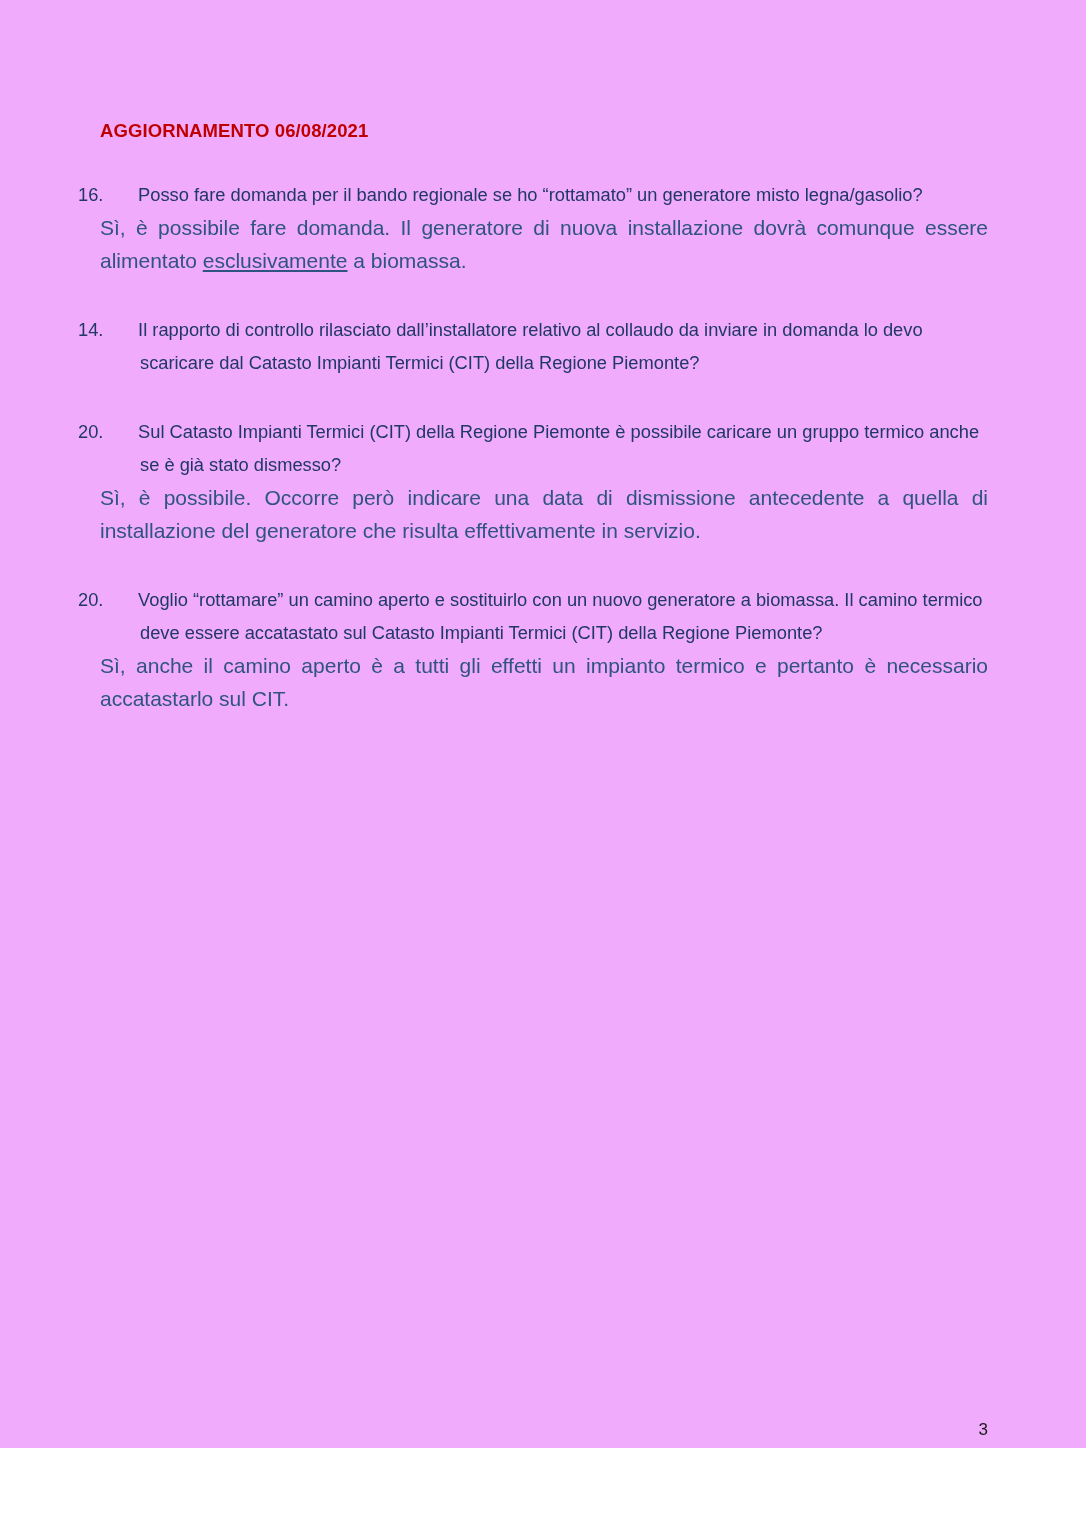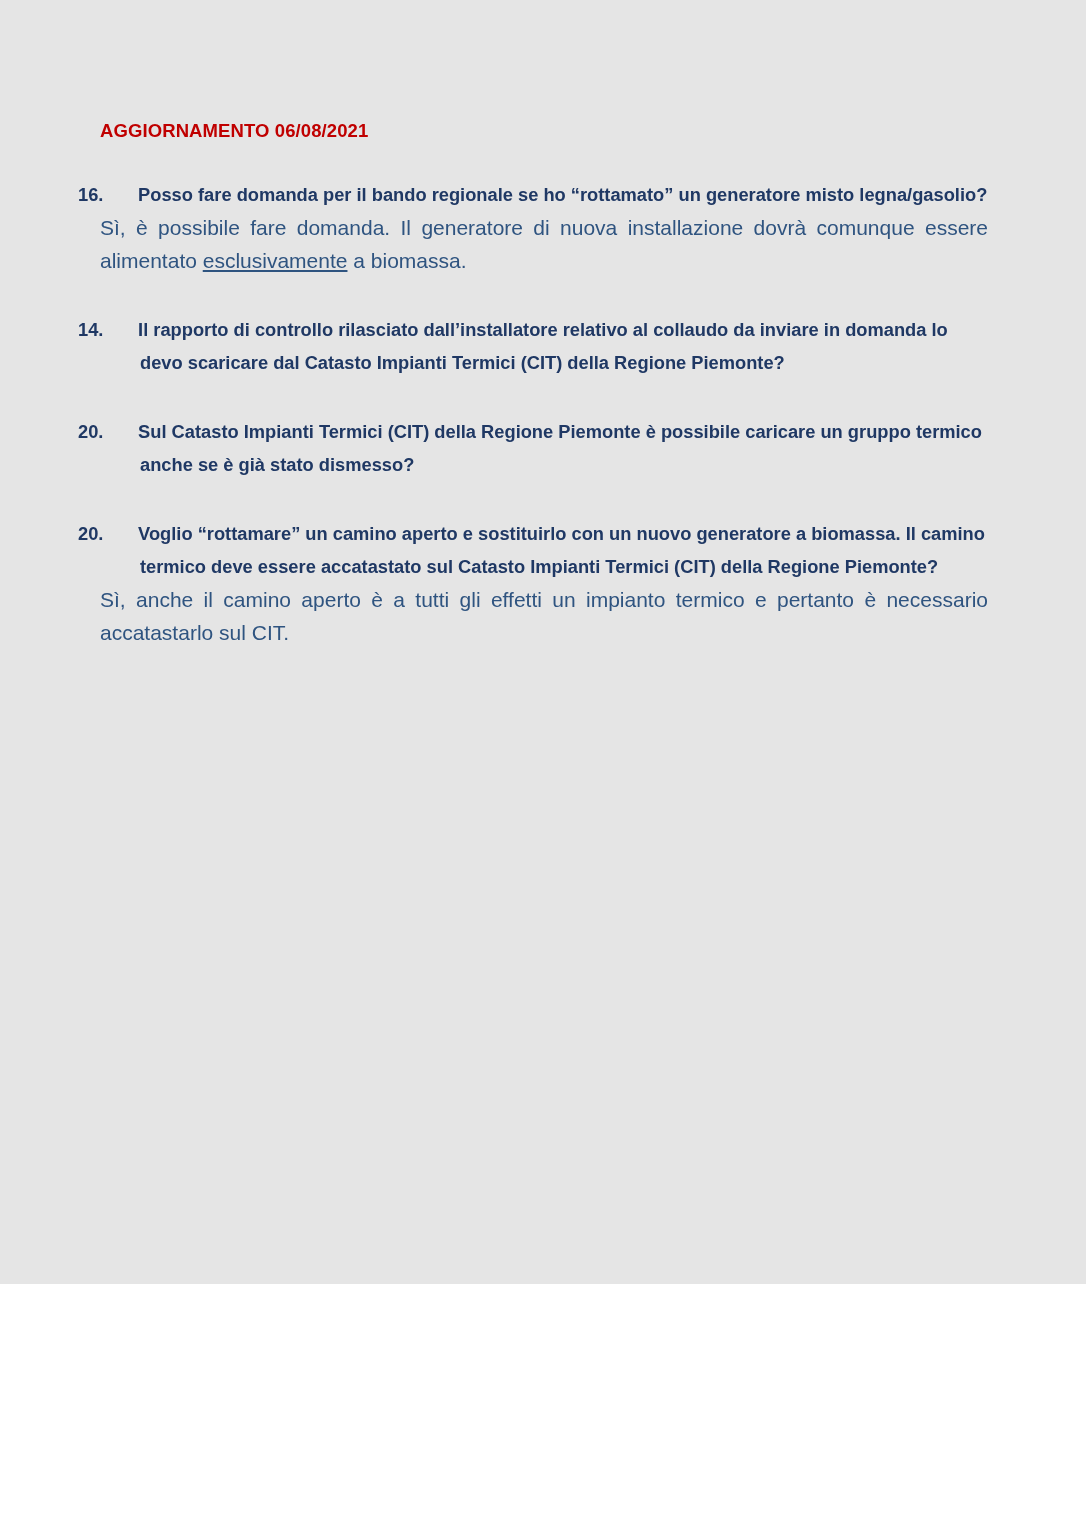--- a/index.html
+++ b/index.html
@@ -3,22 +3,22 @@
 <meta charset="utf-8">
 <style>
   html, body {
     margin: 0;
     padding: 0;
     background: #ffffff;
   }
   .page {
     position: relative;
     width: 1086px;
-    height: 1284px;
-    background: #e5e5e5;
+    height: 1448px;
+    background: #f0abfc;
     margin: 0 auto;
     overflow: hidden;
     font-family: "Liberation Sans", sans-serif;
   }
   .content {
     position: absolute;
     left: 100px;
     top: 118px;
     width: 888px;
   }
@@ -32,21 +32,21 @@
     white-space: nowrap;
   }
   .faq-block {
     margin: 0 0 36px 0;
   }
   .faq-block:last-child {
     margin-bottom: 0;
   }
   .question {
     color: #1F3864;
-    font-weight: bold;
+    font-weight: normal;
     font-size: 18.3px;
     line-height: 33px;
     margin: 15px 0 0 0;
     padding-left: 40px;
     text-indent: -31px;
     text-align: left;
   }
   .question .qnum {
     display: inline-block;
     min-width: 24px;
@@ -96,20 +96,21 @@
         <span class="qnum">14.</span>
         <span>Il rapporto di controllo rilasciato dall’installatore relativo al collaudo da inviare in domanda lo devo scaricare dal Catasto Impianti Termici (CIT) della Regione Piemonte?</span>
       </p>
     </div>
 
     <div class="faq-block">
       <p class="question">
         <span class="qnum">20.</span>
         <span>Sul Catasto Impianti Termici (CIT) della Regione Piemonte è possibile caricare un gruppo termico anche se è già stato dismesso?</span>
       </p>
+      <p class="answer">Sì, è possibile. Occorre però indicare una data di dismissione antecedente a quella di installazione del generatore che risulta effettivamente in servizio.</p>
     </div>
 
     <div class="faq-block">
       <p class="question">
         <span class="qnum">20.</span>
         <span>Voglio “rottamare” un camino aperto e sostituirlo con un nuovo generatore a biomassa. Il camino termico deve essere accatastato sul Catasto Impianti Termici (CIT) della Regione Piemonte?</span>
       </p>
       <p class="answer">Sì, anche il camino aperto è a tutti gli effetti un impianto termico e pertanto è necessario accatastarlo sul CIT.</p>
     </div>
 

